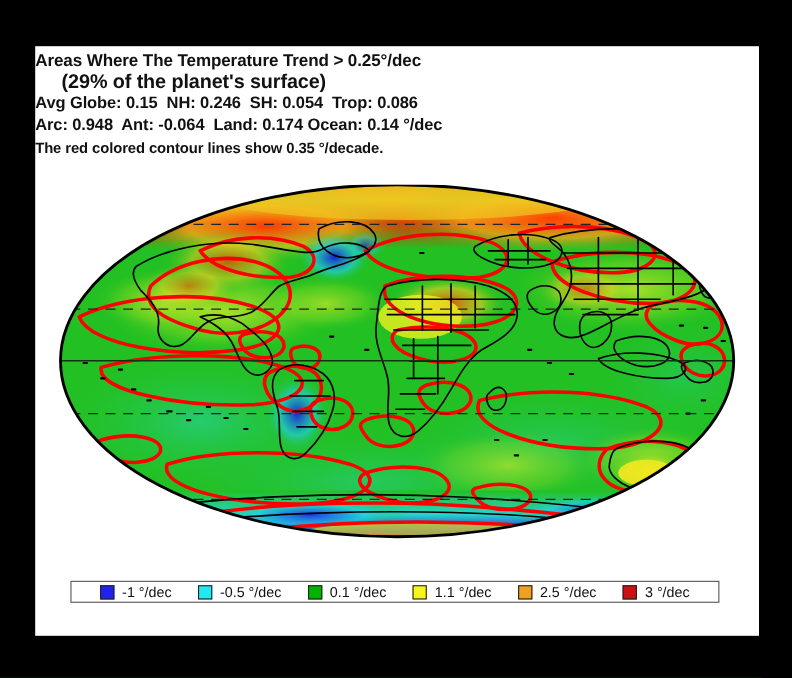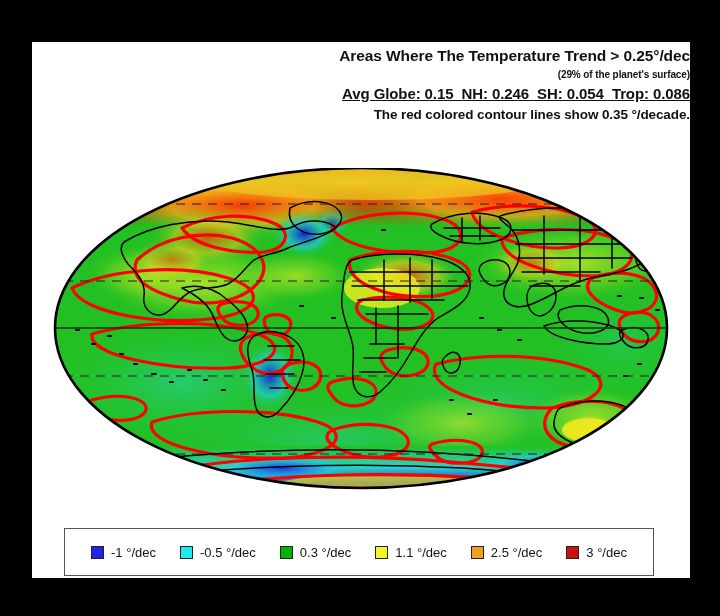--- a/index.html
+++ b/index.html
@@ -31,51 +31,51 @@
     height: 536px;
     background: #ffffff;
   }
 
   
   #title-block {
     position: absolute;
     left: 0;
     top: 4px;
     width: 658px;
-    text-align: right;
+    text-align: left;
     color: #111111;
   }
   .title-line {
     font-weight: bold;
     color: #111111;
     white-space: pre;
     letter-spacing: -0.1px;
   }
   .title-main   { font-size: 15.5px; line-height: 19px; }
-  .title-sub    { font-size: 10px; line-height: 19px; }
-  .title-stats  { font-size: 15px;   line-height: 20px; text-decoration: underline; }
+  .title-sub    { font-size: 18px; line-height: 19px; margin-left: 24px; }
+  .title-stats  { font-size: 15px;   line-height: 20px; }
   .title-note   { font-size: 13.5px; line-height: 22px; }
 
   
   #map-area {
     position: absolute;
     left: 0;
     top: 126px;
     width: 658px;
     height: 340px;
   }
   #map-svg { display: block; }
 
   
   #legend-box {
     position: absolute;
     left: 32px;
     top: 486px;
     width: 590px;
-    height: 48px;
+    height: 20px;
     box-sizing: border-box;
     border: 1.5px solid #555555;
     background: #ffffff;
     display: flex;
     align-items: center;
     justify-content: space-around;
     padding: 0 14px;
   }
   .legend-entry {
     display: flex;
@@ -100,20 +100,21 @@
 <body>
 
 <div id="figure-root">
 
   <div id="paper-panel">
 
     <div id="title-block">
       <div class="title-line title-main">Areas Where The Temperature Trend &gt; 0.25°/dec</div>
       <div class="title-line title-sub">(29% of the planet's surface)</div>
       <div class="title-line title-stats">Avg Globe: 0.15  NH: 0.246  SH: 0.054  Trop: 0.086</div>
+      <div class="title-line title-stats">Arc: 0.948  Ant: -0.064  Land: 0.174 Ocean: 0.14 °/dec</div>
       <div class="title-line title-note">The red colored contour lines show 0.35 °/decade.</div>
     </div>
 
     <div id="map-area">
       <svg id="map-svg" width="658" height="340" viewBox="0 0 658 340">
         <defs>
           <clipPath id="globeClip">
             <ellipse cx="329" cy="160" rx="306" ry="160"></ellipse>
           </clipPath>
 
@@ -324,21 +325,21 @@
         <span class="legend-label">-1 °/dec</span>
       </div>
 
       <div class="legend-entry">
         <span class="legend-swatch" style="background:#22e8f0"></span>
         <span class="legend-label">-0.5 °/dec</span>
       </div>
 
       <div class="legend-entry">
         <span class="legend-swatch" style="background:#00b300"></span>
-        <span class="legend-label">0.3 °/dec</span>
+        <span class="legend-label">0.1 °/dec</span>
       </div>
 
       <div class="legend-entry">
         <span class="legend-swatch" style="background:#f5f520"></span>
         <span class="legend-label">1.1 °/dec</span>
       </div>
 
       <div class="legend-entry">
         <span class="legend-swatch" style="background:#f0a020"></span>
         <span class="legend-label">2.5 °/dec</span>

